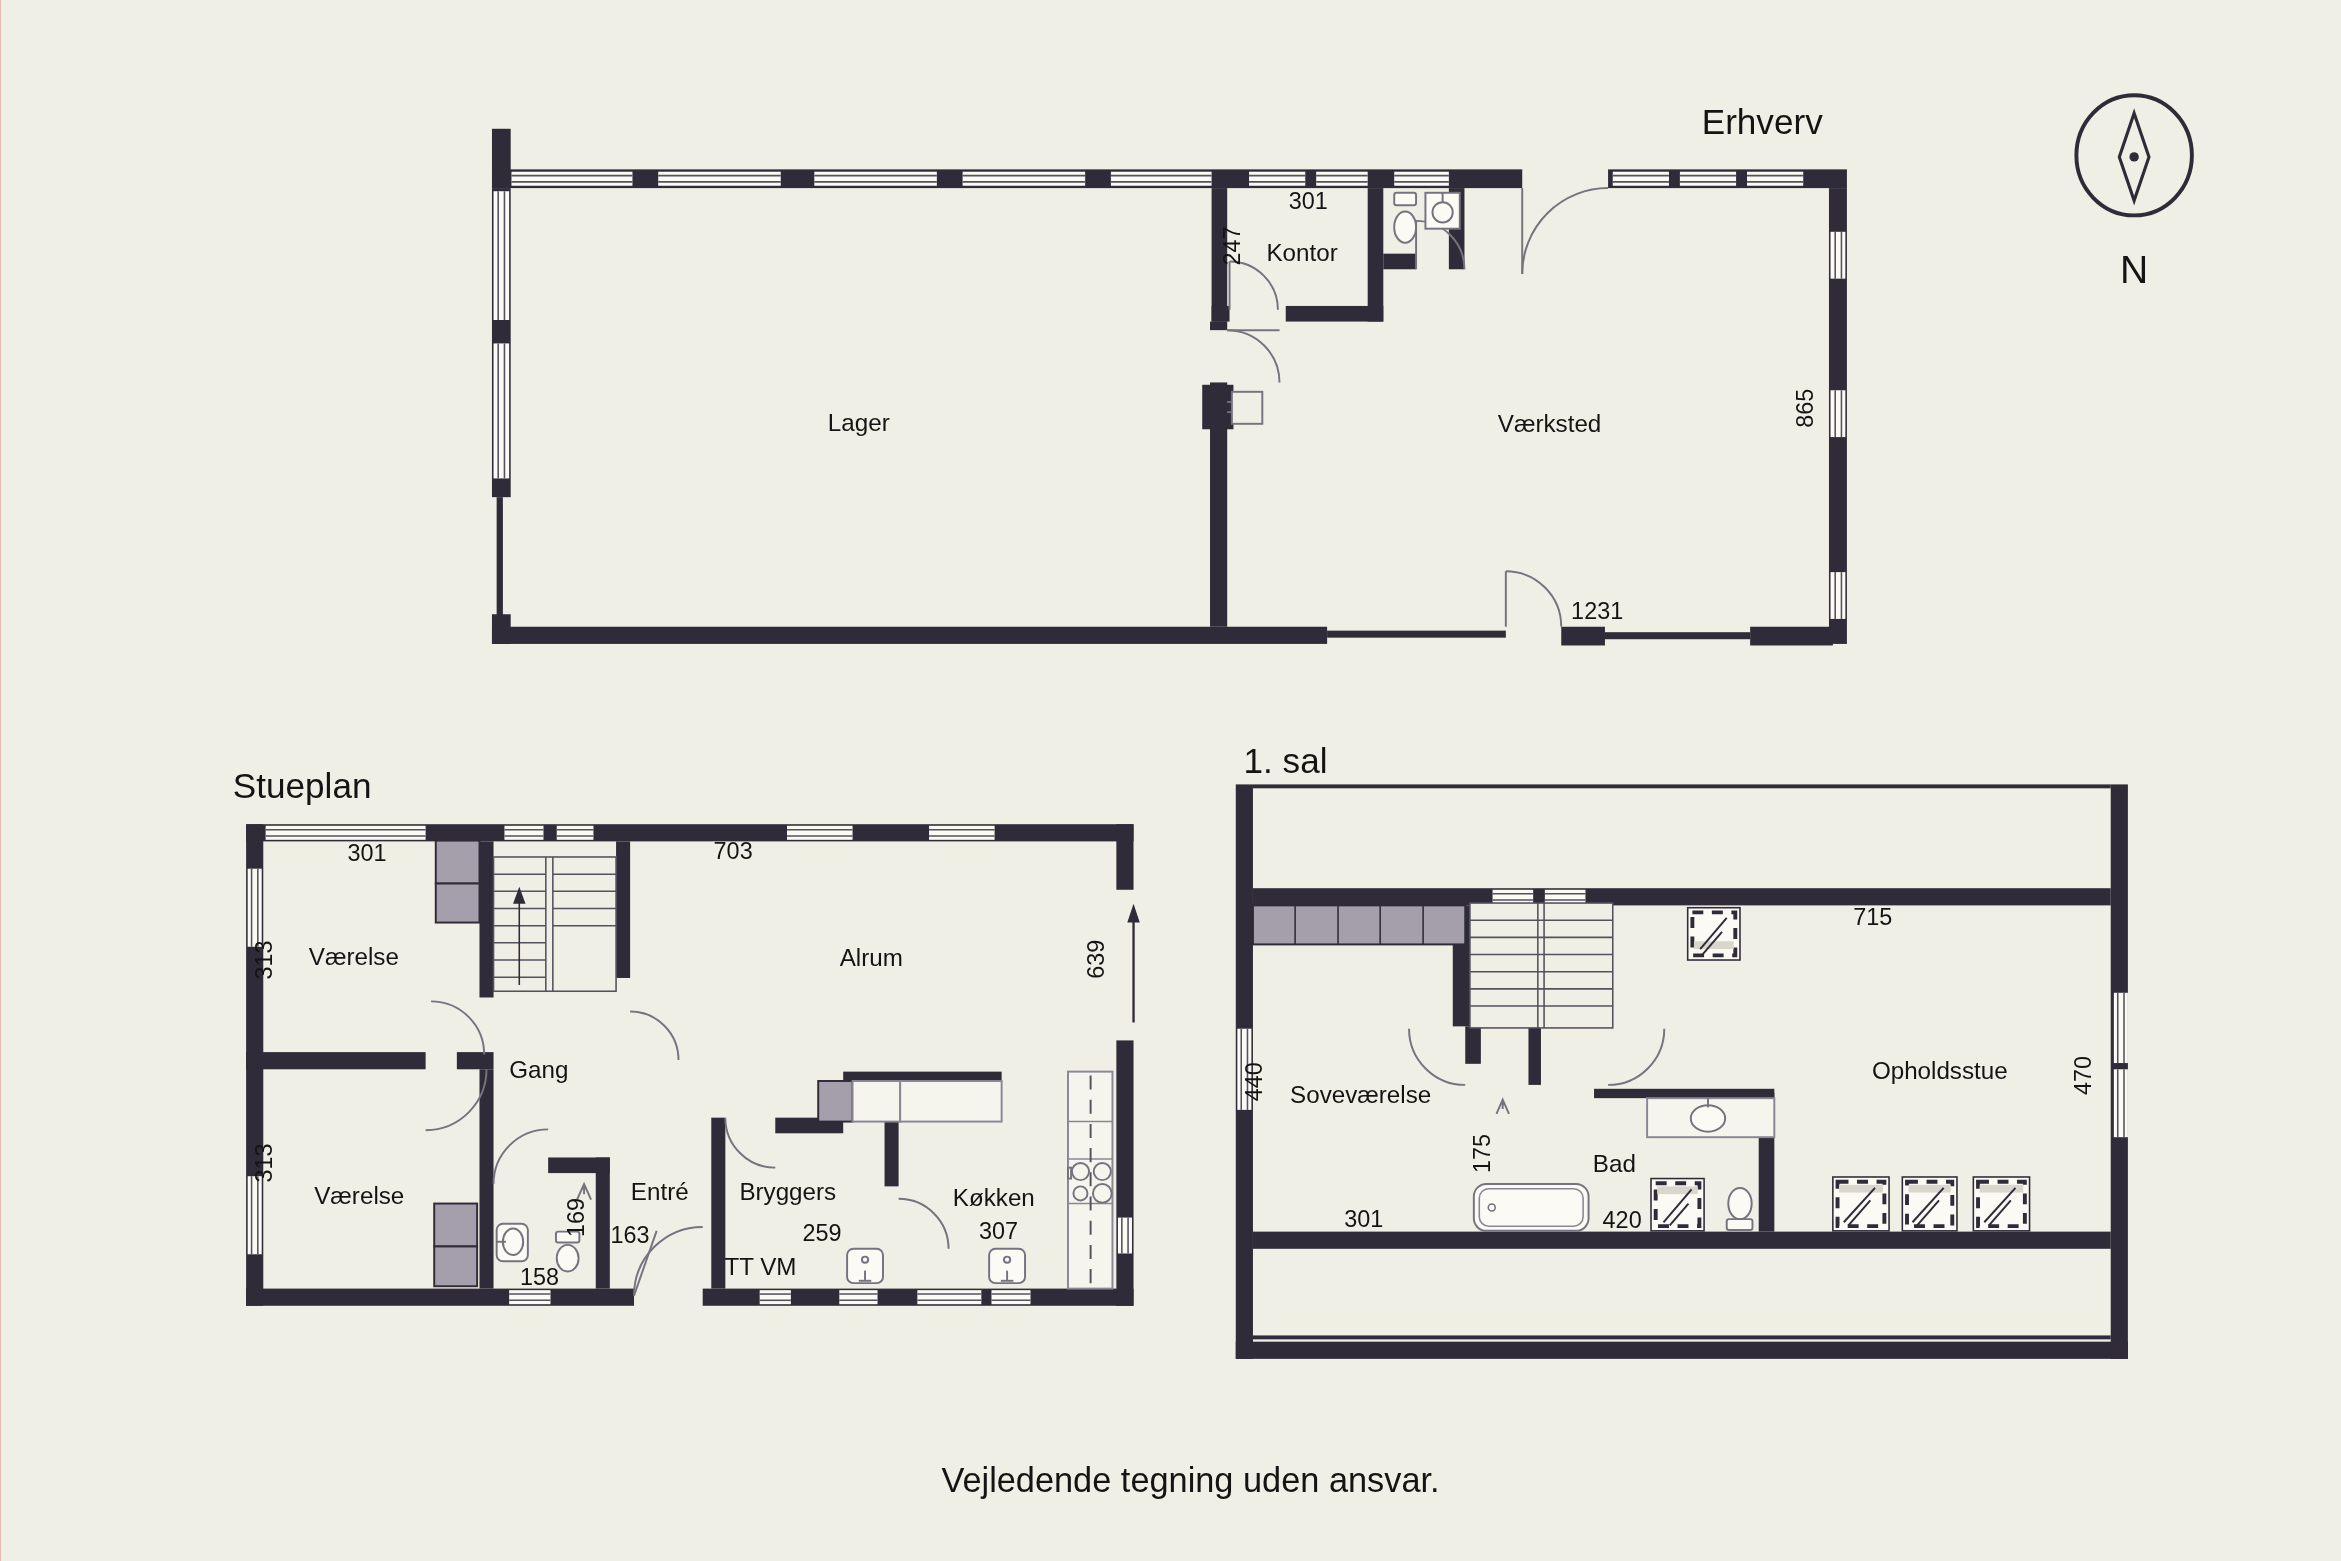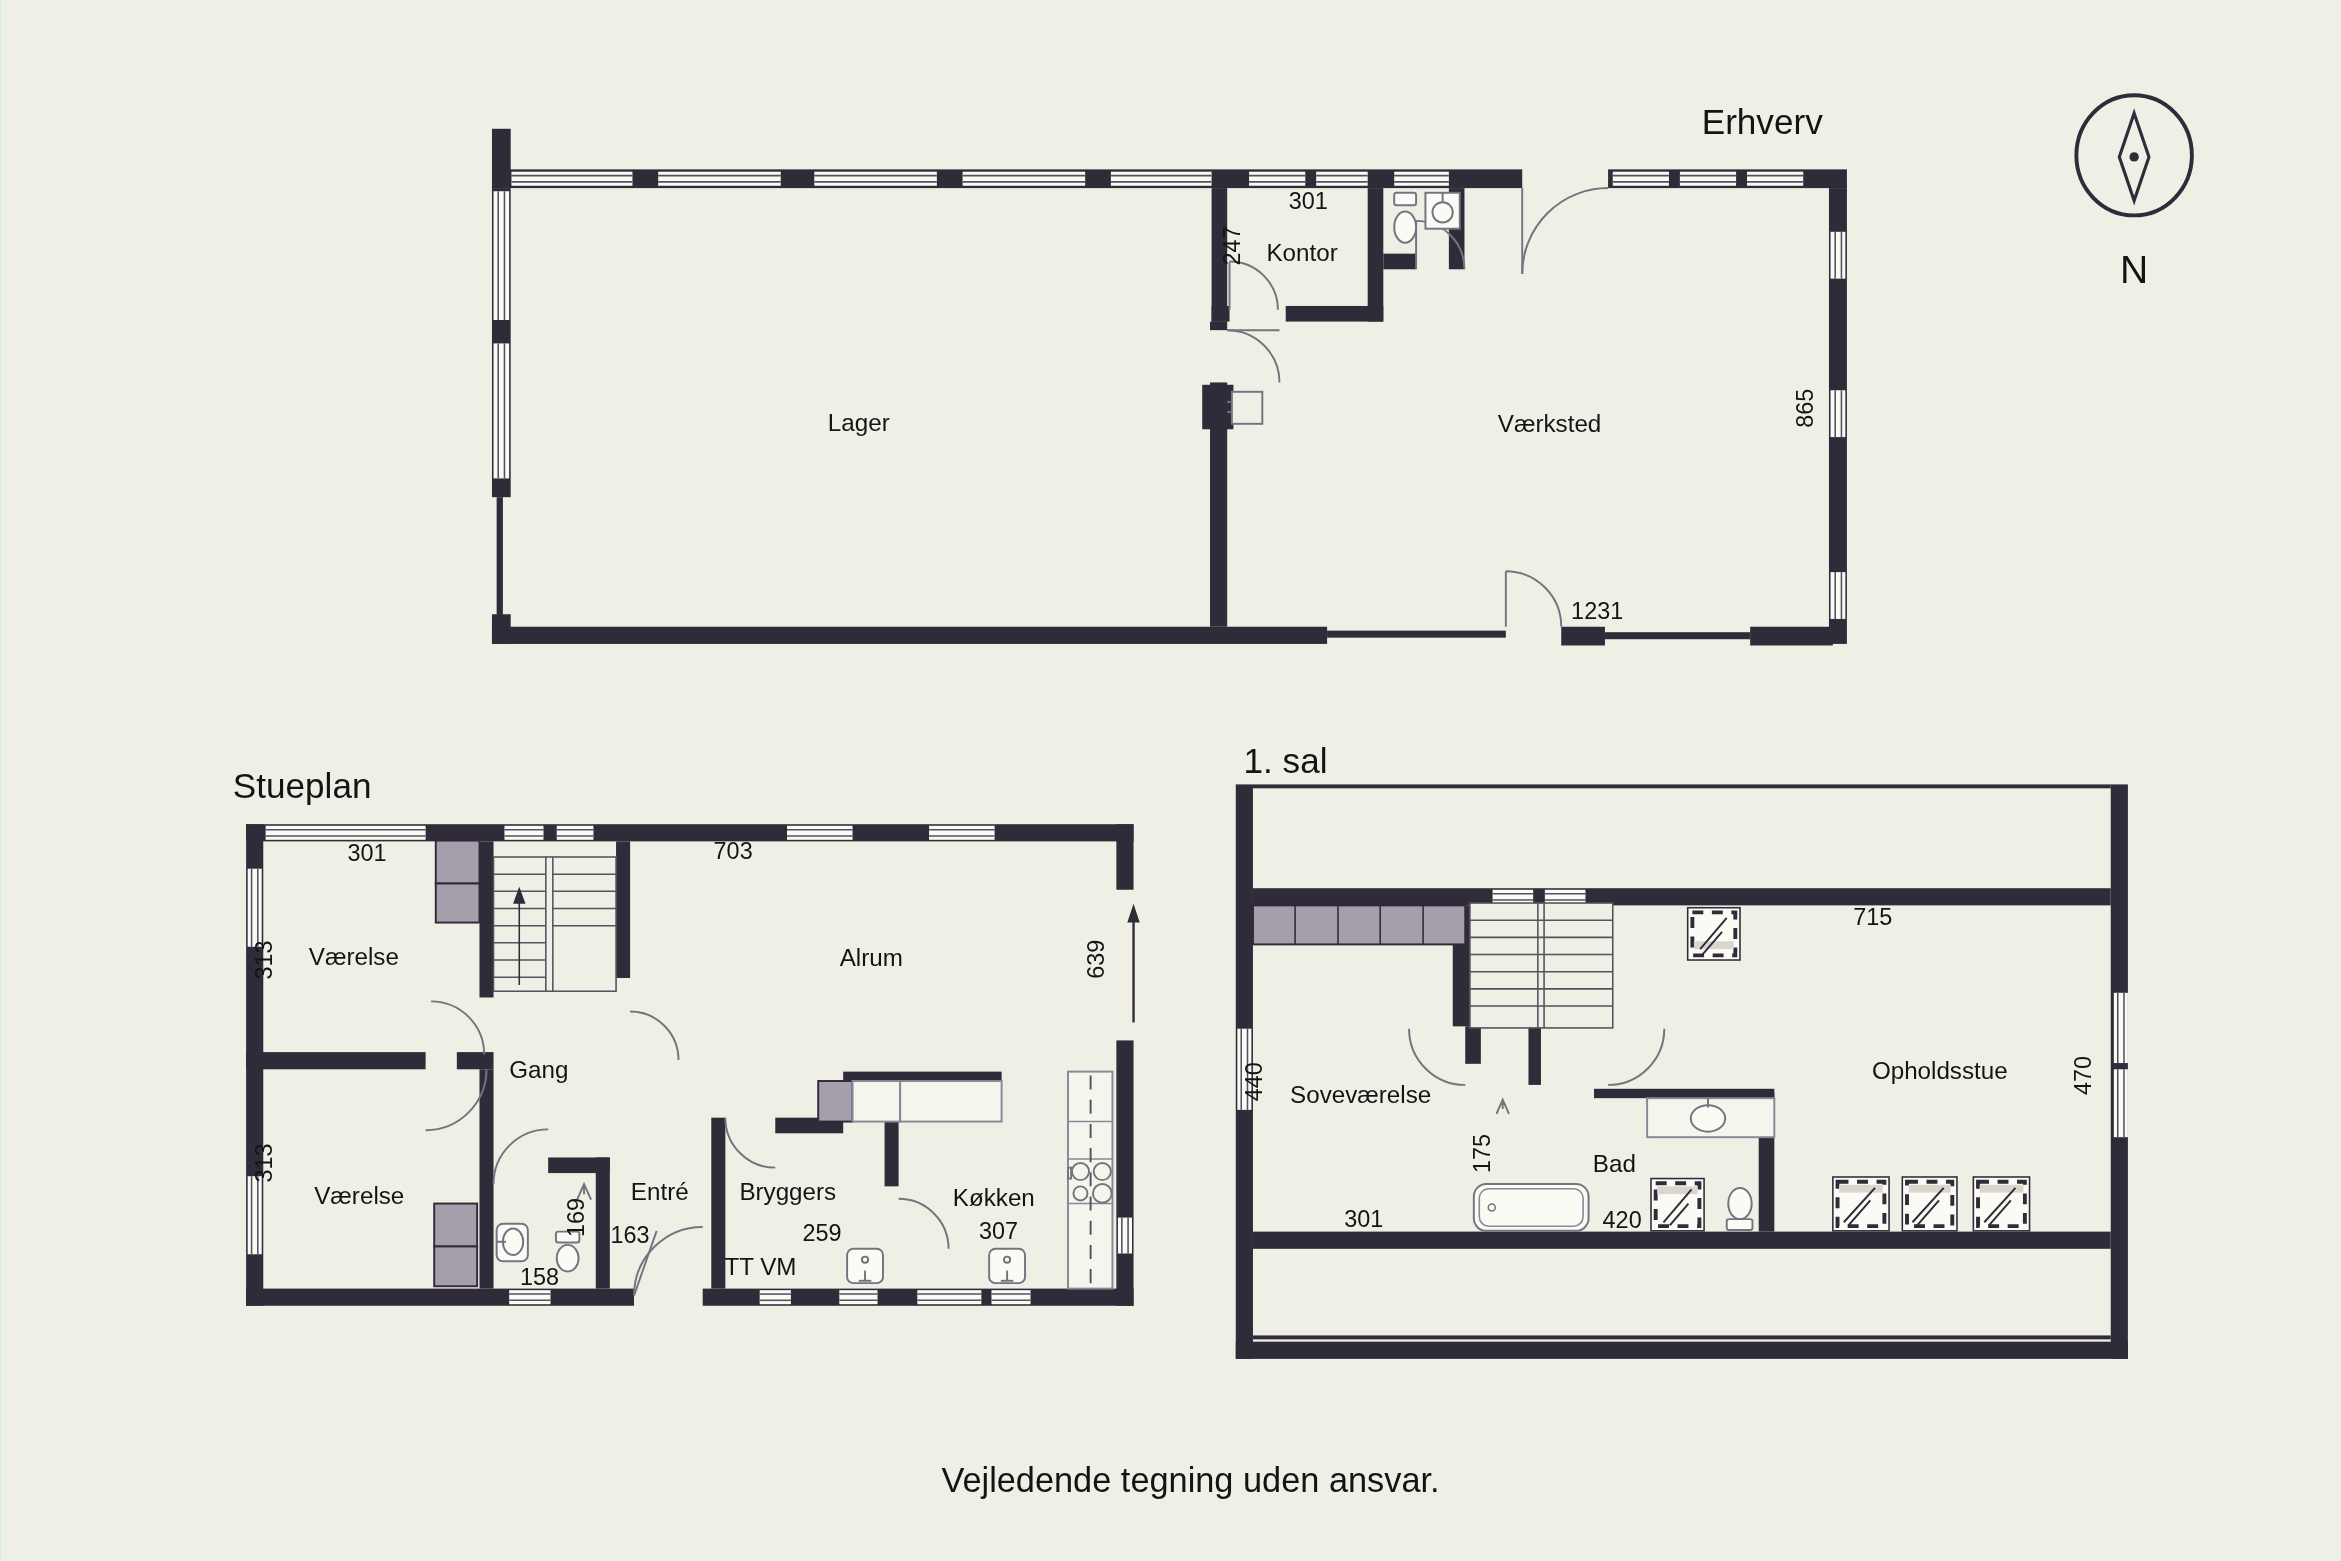--- a/index.html
+++ b/index.html
@@ -1,16 +1,16 @@
 <!DOCTYPE html>
 <html style="font-size:12.5px"><head>
 <meta charset="utf-8">
 <style>
   html,body{margin:0;padding:0;background:#f0efe5;}
-  .page{position:relative;width:2342px;height:1561px;background:#5eead4;overflow:hidden;
+  .page{position:relative;width:2342px;height:1561px;background:#b91c1c;overflow:hidden;
         font-family:"Liberation Sans", sans-serif;}
   svg{display:block;}
   text{fill:#141414;font-family:"Liberation Sans", sans-serif;}
   .room-label{font-size:31px;}
   .dim-label{font-size:30px;}
   .plan-title{font-size:45px;}
   .footer-label{font-size:44px;}
   .north-label{font-size:50px;}
 </style>
 </head>

